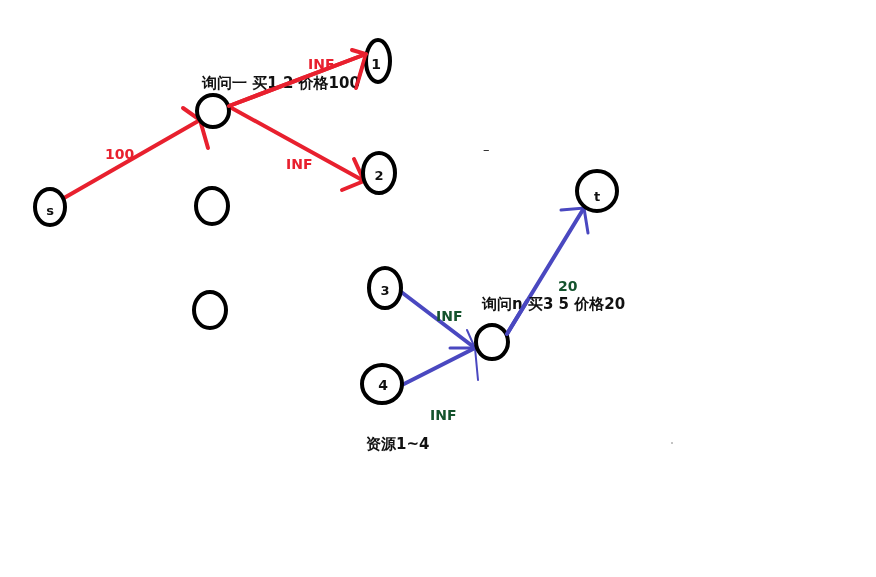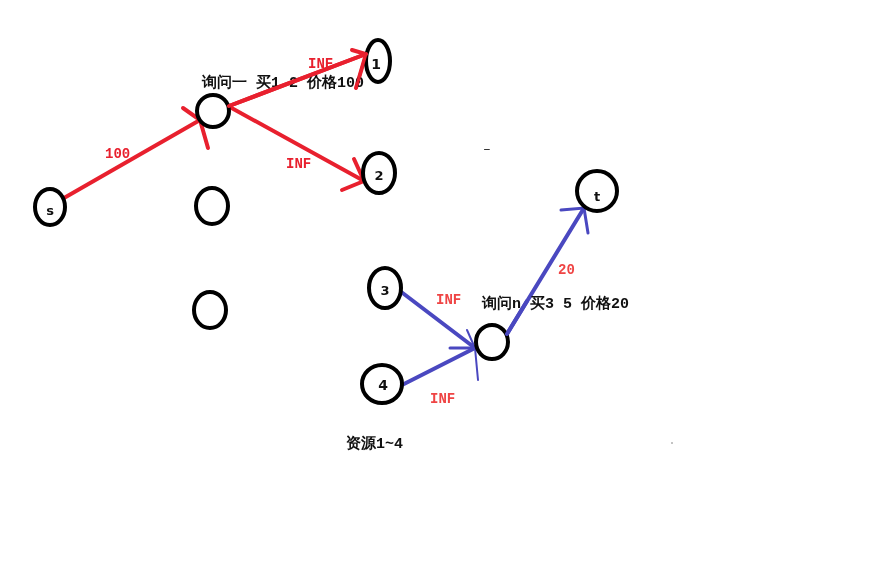--- a/index.html
+++ b/index.html
@@ -1,21 +1,21 @@
 <!DOCTYPE html>
 <html><head>
   <meta charset="utf-8">
   <style>
     html, body { margin: 0; padding: 0; background: #ffffff; }
     body { width: 876px; height: 577px; position: relative; overflow: hidden; font-family: "DejaVu Sans", "Liberation Sans", sans-serif; }
     #canvas { position: absolute; left: 0; top: 0; width: 876px; height: 577px; }
-    .lbl { position: absolute; font-weight: bold; white-space: nowrap; line-height: 1; font-family: Liberation Mono, monospace; }
+    .lbl { position: absolute; font-weight: bold; white-space: nowrap; line-height: 1; }
     .lbl-black { color: #111111; font-size: 15px; }
     .lbl-red { color: #e8202e; font-size: 14px; }
-    .lbl-blue { color: #ef4444; font-size: 14px; }
+    .lbl-blue { color: #14532d; font-size: 14px; margin-top: 16px; }
     .node-text { position: absolute; font-weight: bold; font-size: 13px; color: #111; transform: translate(-50%, -50%); line-height: 1; }
   </style>
 </head>
 <body>
 
 <svg id="canvas" width="876" height="577" viewBox="0 0 876 577" xmlns="http://www.w3.org/2000/svg">
 
   <g stroke="#e8202e" stroke-width="4" fill="none" stroke-linecap="round">
     <line x1="64" y1="198" x2="200" y2="120"></line>
     <polyline points="183,108 200,120 208,148"></polyline>
@@ -63,20 +63,20 @@
 
 <span class="lbl lbl-red" style="left:105px; top:147px;text-align:center;">100</span>
 <span class="lbl lbl-red" style="left:308px; top:57px;">INF</span>
 <span class="lbl lbl-red" style="left:286px; top:157px;">INF</span>
 <span class="lbl lbl-blue" style="left:436px; top:293px;">INF</span>
 <span class="lbl lbl-blue" style="left:430px; top:392px;">INF</span>
 <span class="lbl lbl-blue" style="left:558px; top:263px;">20</span>
 
 <span class="lbl lbl-black" style="left:202px; top:76px;">询问一 买1 2 价格100</span>
 <span class="lbl lbl-black" style="left:482px; top:297px;">询问n 买3 5 价格20</span>
-<span class="lbl lbl-black" style="left:346px; top:437px;">资源1~4</span>
+<span class="lbl lbl-black" style="left:366px; top:437px;">资源1~4</span>
 <span class="lbl lbl-black" style="left:483px; top:143px; font-weight:normal; font-size:13px;">–</span>
 
 <svg style="position:absolute; left:0; top:0; pointer-events:none;" width="876" height="577">
   <line x1="229" y1="106" x2="366" y2="54" stroke="#e8202e" stroke-width="4" stroke-linecap="round"></line>
   <line x1="356" y1="88" x2="366" y2="54" stroke="#e8202e" stroke-width="3" stroke-linecap="round"></line>
   <line x1="507" y1="334" x2="527" y2="301" stroke="#4a48c0" stroke-width="4" stroke-linecap="round"></line>
 </svg>
 
 </body></html>

